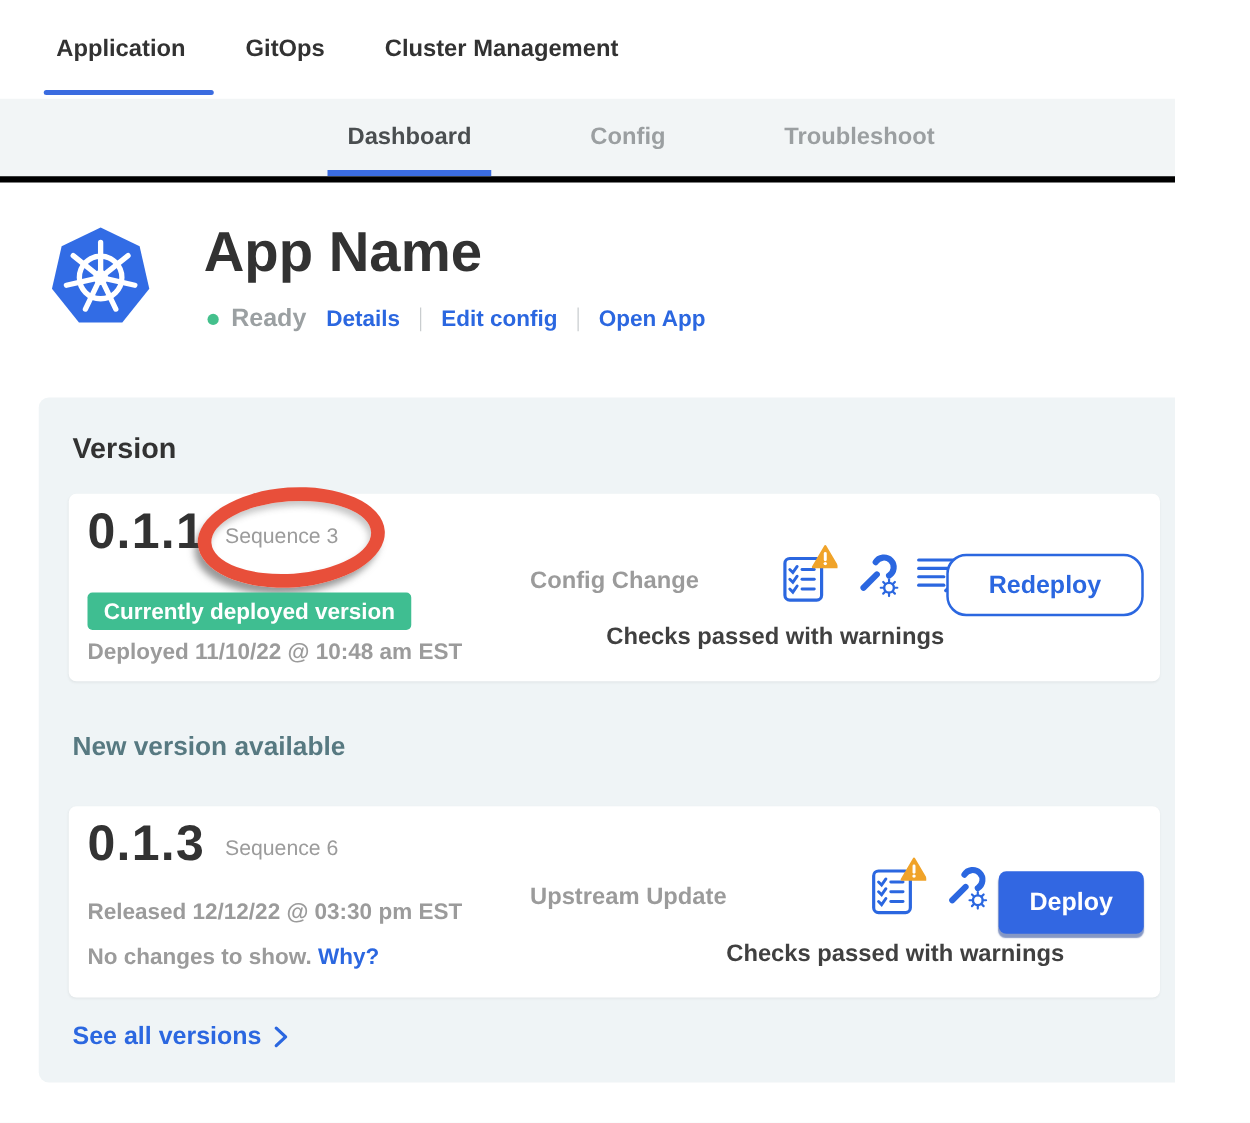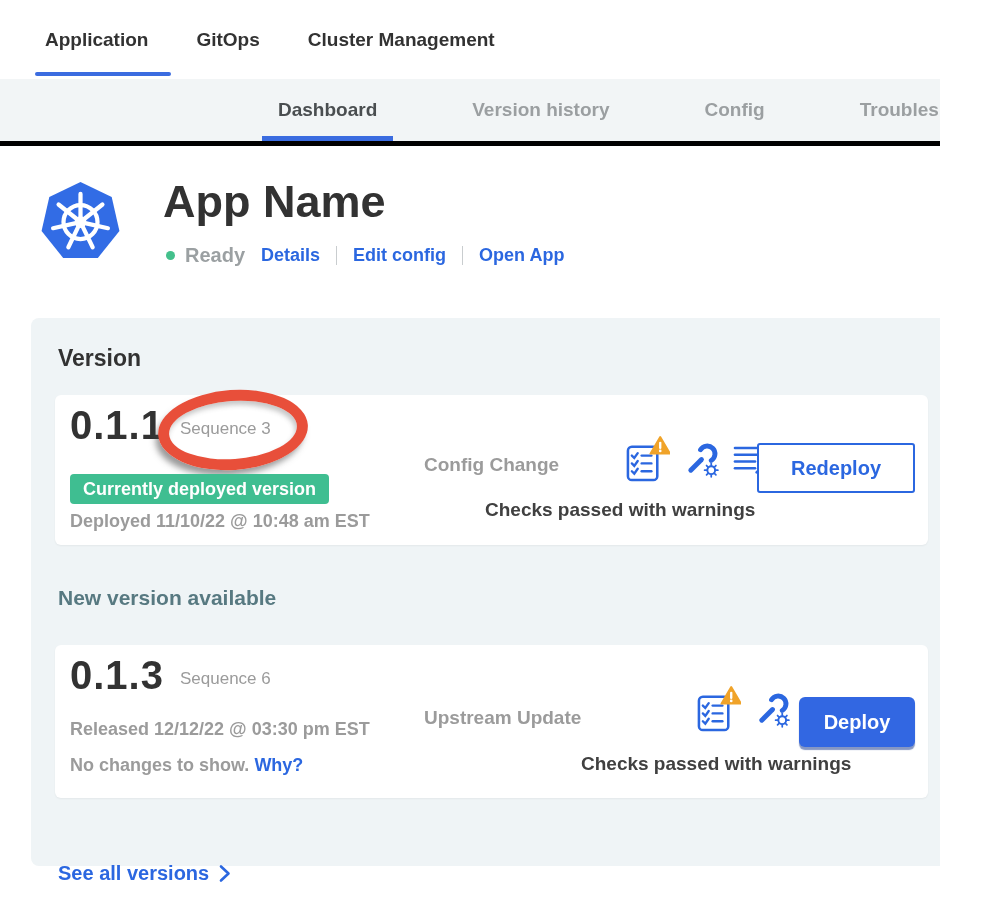--- a/index.html
+++ b/index.html
@@ -63,47 +63,46 @@
   .source-label{position:absolute;left:369px;font-size:19px;font-weight:700;color:#9b9b9b;}
   .src1{top:59px;}
   .src2{top:62px;}
 
   .icons-row{position:absolute;display:flex;align-items:center;gap:13px;}
   .icons1{left:570px;top:40px;}
   .icons2{left:641px;top:40px;}
   .icon-btn{cursor:pointer;display:flex;}
 
   .btn{position:absolute;right:13px;display:flex;align-items:center;justify-content:center;
-       font-size:20px;font-weight:700;border-radius:3px;cursor:pointer;box-sizing:border-box;}
+       font-size:20px;font-weight:700;border-radius:16px;cursor:pointer;box-sizing:border-box;}
   .btn-redeploy{top:48px;width:158px;height:50px;background:#fff;border:2px solid #2b67e0;color:#2b67e0;}
   .btn-deploy{top:52px;width:116px;height:50px;background:#3267e2;color:#fff;border:none;border-radius:6px;
        box-shadow:0 3px 1px rgba(33,66,148,.55);}
 
   .checks{position:absolute;text-align:left;font-size:19px;font-weight:700;color:#404040;}
   .checks1{left:430px;top:104px;width:280px;}
   .checks2{left:526px;top:108px;width:280px;}
 
   .new-ver-heading{position:absolute;left:27px;top:268px;font-size:21px;font-weight:700;color:#577981;}
   .see-all{position:absolute;left:27px;top:500px;display:flex;align-items:center;gap:9px;
-           font-size:20px;font-weight:700;color:#2b67e0;cursor:pointer;margin-top:44px;}
+           font-size:20px;font-weight:700;color:#2b67e0;cursor:pointer;}
 </style>
 </head>
 <body>
 
 <div class="page">
 
   <header class="topnav">
     <div class="toptab active">Application</div>
     <div class="toptab">GitOps</div>
     <div class="toptab">Cluster Management</div>
   </header>
 
   <nav class="subnav">
     <div class="subtab active">Dashboard</div>
-    <div class="subtab">Version history</div>
     <div class="subtab">Config</div>
     <div class="subtab">Troubleshoot</div>
   </nav>
 
   <svg class="app-logo" viewBox="0 0 100 100">
     <polygon points="50,3 86.7,20.7 95.8,60.5 70.4,92.3 29.6,92.3 4.2,60.5 13.3,20.7" fill="#326ce5"></polygon>
     <g stroke="#ffffff" stroke-width="5" stroke-linecap="round" fill="none">
       <circle cx="50" cy="50" r="20"></circle>
       <line x1="50" y1="43" x2="50" y2="17"></line>
       <line x1="55.5" y1="45.6" x2="75.8" y2="29.4"></line>

